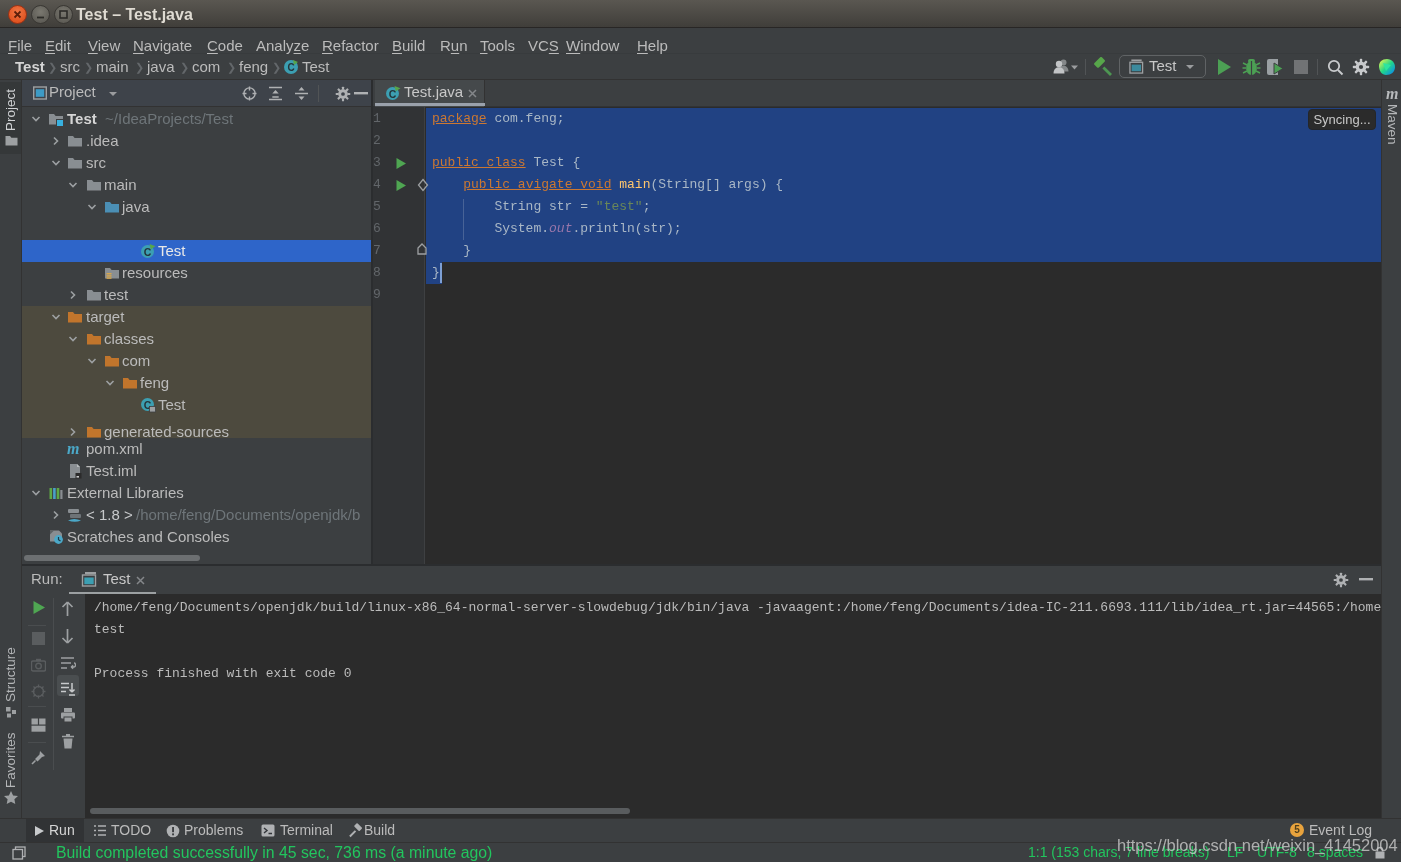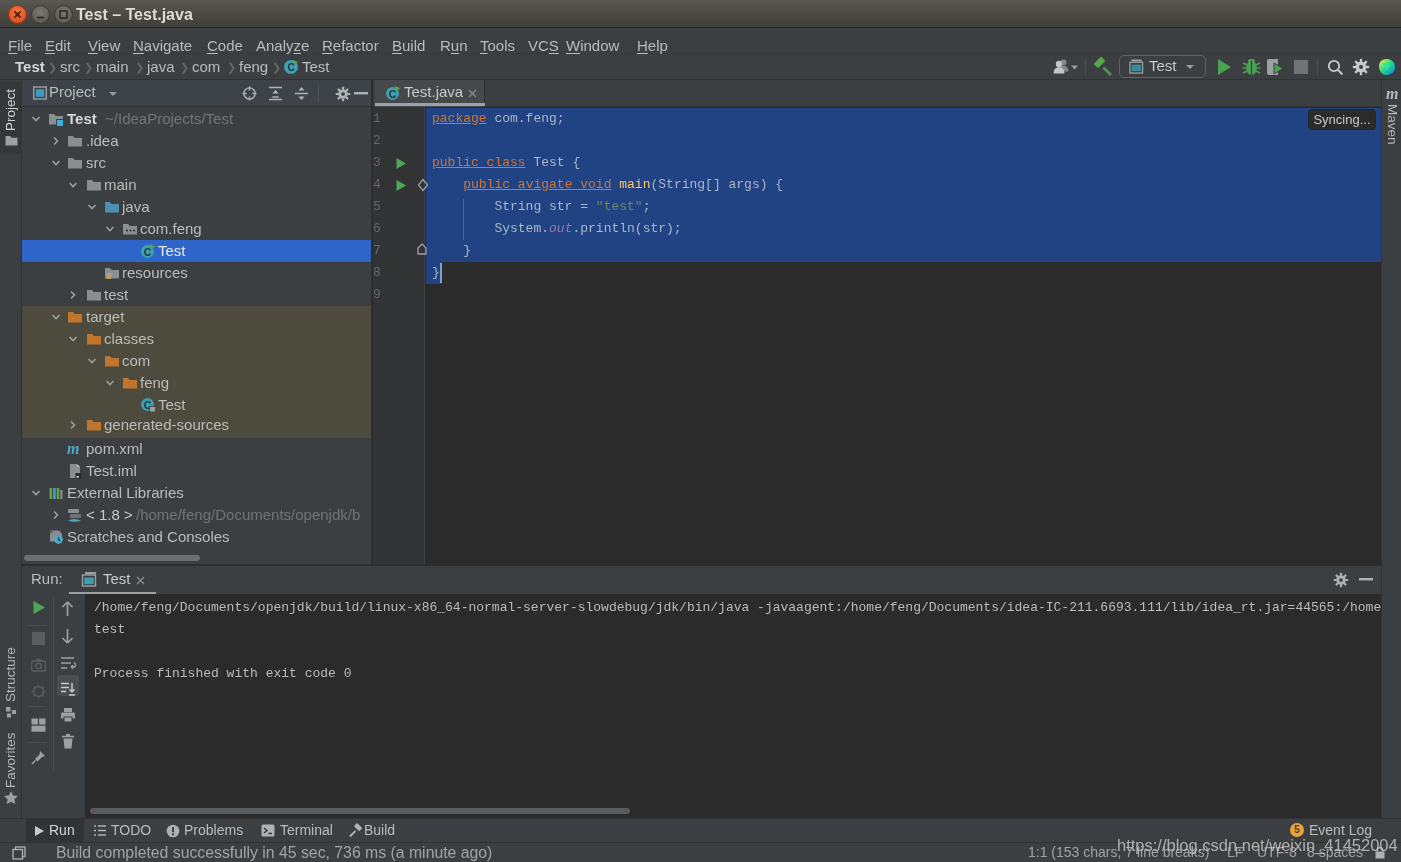--- a/index.html
+++ b/index.html
@@ -41,21 +41,21 @@
 
 .maven{position:absolute;left:1381px;top:80px;width:20px;height:738px;background:#3c3f41;border-left:1px solid #323232;box-sizing:border-box;}
 .vtextR{writing-mode:vertical-rl;font-size:13.5px;color:#b4b6b8;letter-spacing:0px;}
 
 .runwin{position:absolute;left:22px;top:566px;width:1359px;height:252px;background:#3c3f41;}
 .runheader{position:absolute;left:0;top:0;width:1359px;height:20px;background:#3c3f41;font-size:15px;color:#bbbbbb;}
 .runbody{position:absolute;left:63px;top:28px;width:1296px;height:224px;background:#2b2b2b;overflow:hidden;}
 .console{position:absolute;left:9px;top:3px;font-family:"Liberation Mono",monospace;font-size:13px;line-height:22px;color:#bbbbbb;white-space:pre;}
 
 .bottombar{position:absolute;left:0;top:818px;width:1401px;height:24px;background:#3c3f41;border-top:1px solid #323232;box-sizing:border-box;font-size:14px;color:#bbbbbb;}
-.statusbar{position:absolute;left:0;top:842px;width:1401px;height:20px;background:#3c3f41;border-top:1px solid #323232;box-sizing:border-box;font-size:14px;color:#a3a3a3;}
+.statusbar{position:absolute;left:0;top:842px;width:1401px;height:20px;background:#3c3f41;border-top:1px solid #323232;box-sizing:border-box;font-size:14px;color:#22c55e;}
 .watermark{position:absolute;left:1117px;top:836px;font-size:16.5px;color:rgba(200,200,200,0.82);white-space:nowrap;}
 </style>
 </head>
 <body>
 <div id="app">
 
 <div class="titlebar">
   <div class="tb-btn" style="left:8px;background:radial-gradient(circle at 50% 35%,#f07746,#d94612);border:1px solid #9e3214;">
     <svg width="17" height="17" viewBox="0 0 17 17">
           <path d="M5.5 5.5 L11.5 11.5 M11.5 5.5 L5.5 11.5" stroke="#5e1f0a" stroke-width="1.8"></path>
@@ -294,32 +294,20 @@
   <div class="trow" style="top:89px">
     <svg class="tchev" style="left:64px" viewBox="0 0 12 12" width="12" height="12">
             <path d="M2.5 4 L6 7.5 L9.5 4" fill="none" stroke="#9da0a2" stroke-width="1.6"></path>
           </svg>
     <svg class="ticon" style="left:82px" viewBox="0 0 16 16" width="16" height="16">
             <path d="M1 3 h5 l1.6 2 H15 v8.5 H1z" fill="#4b8fb5"></path>
           </svg>
     <span class="lbl" style="left:100px">java</span>
   </div>
 
-  <div class="trow" style="top:111px">
-    <svg class="tchev" style="left:82px" viewBox="0 0 12 12" width="12" height="12">
-            <path d="M2.5 4 L6 7.5 L9.5 4" fill="none" stroke="#9da0a2" stroke-width="1.6"></path>
-          </svg>
-    <svg class="ticon" style="left:100px" viewBox="0 0 16 16" width="16" height="16">
-            <path d="M1 3 h5 l1.6 2 H15 v8.5 H1z" fill="#898e92"></path>
-            <circle cx="5" cy="9.5" r="1.1" fill="#34383b"></circle>
-            <circle cx="8.5" cy="9.5" r="1.1" fill="#34383b"></circle>
-            <circle cx="12" cy="9.5" r="1.1" fill="#34383b"></circle>
-          </svg>
-    <span class="lbl" style="left:118px">com.feng</span>
-  </div>
 
   <div class="trow" style="top:133px">
     <svg class="ticon" style="left:118px" viewBox="0 0 16 16" width="16" height="16">
             <circle cx="7.5" cy="8.5" r="6.5" fill="#3c9fb2"></circle>
             <text x="7.5" y="12.5" text-anchor="middle" font-size="10.5" font-weight="bold" fill="#24353b" font-family="Liberation Sans">C</text>
             <path d="M9.5 1 L15.5 3.2 L10.8 6.2z" fill="#57a64a"></path>
           </svg>
     <span class="lbl" style="left:136px;color:#e8e8e8">Test</span>
   </div>
 
@@ -385,21 +373,21 @@
 
   <div class="trow" style="top:287px">
     <svg class="ticon" style="left:118px" viewBox="0 0 16 16" width="16" height="16">
             <circle cx="7.5" cy="7.5" r="6.5" fill="#3c9fb2"></circle>
             <text x="7.5" y="11.5" text-anchor="middle" font-size="10.5" font-weight="bold" fill="#24353b" font-family="Liberation Sans">C</text>
             <rect x="9.5" y="9.5" width="6" height="5.5" fill="#9da0a2" stroke="#3c3f41" stroke-width="0.8"></rect>
           </svg>
     <span class="lbl" style="left:136px">Test</span>
   </div>
 
-  <div class="trow" style="top:307px">
+  <div class="trow" style="top:314px">
     <svg class="tchev" style="left:45px" viewBox="0 0 12 12" width="12" height="12">
             <path d="M4 2.5 L7.5 6 L4 9.5" fill="none" stroke="#9da0a2" stroke-width="1.6"></path>
           </svg>
     <svg class="ticon" style="left:64px" viewBox="0 0 16 16" width="16" height="16">
             <path d="M1 3 h5 l1.6 2 H15 v8.5 H1z" fill="#c1752c"></path>
           </svg>
     <span class="lbl" style="left:82px">generated-sources</span>
   </div>
 
   <div class="trow" style="top:331px">

